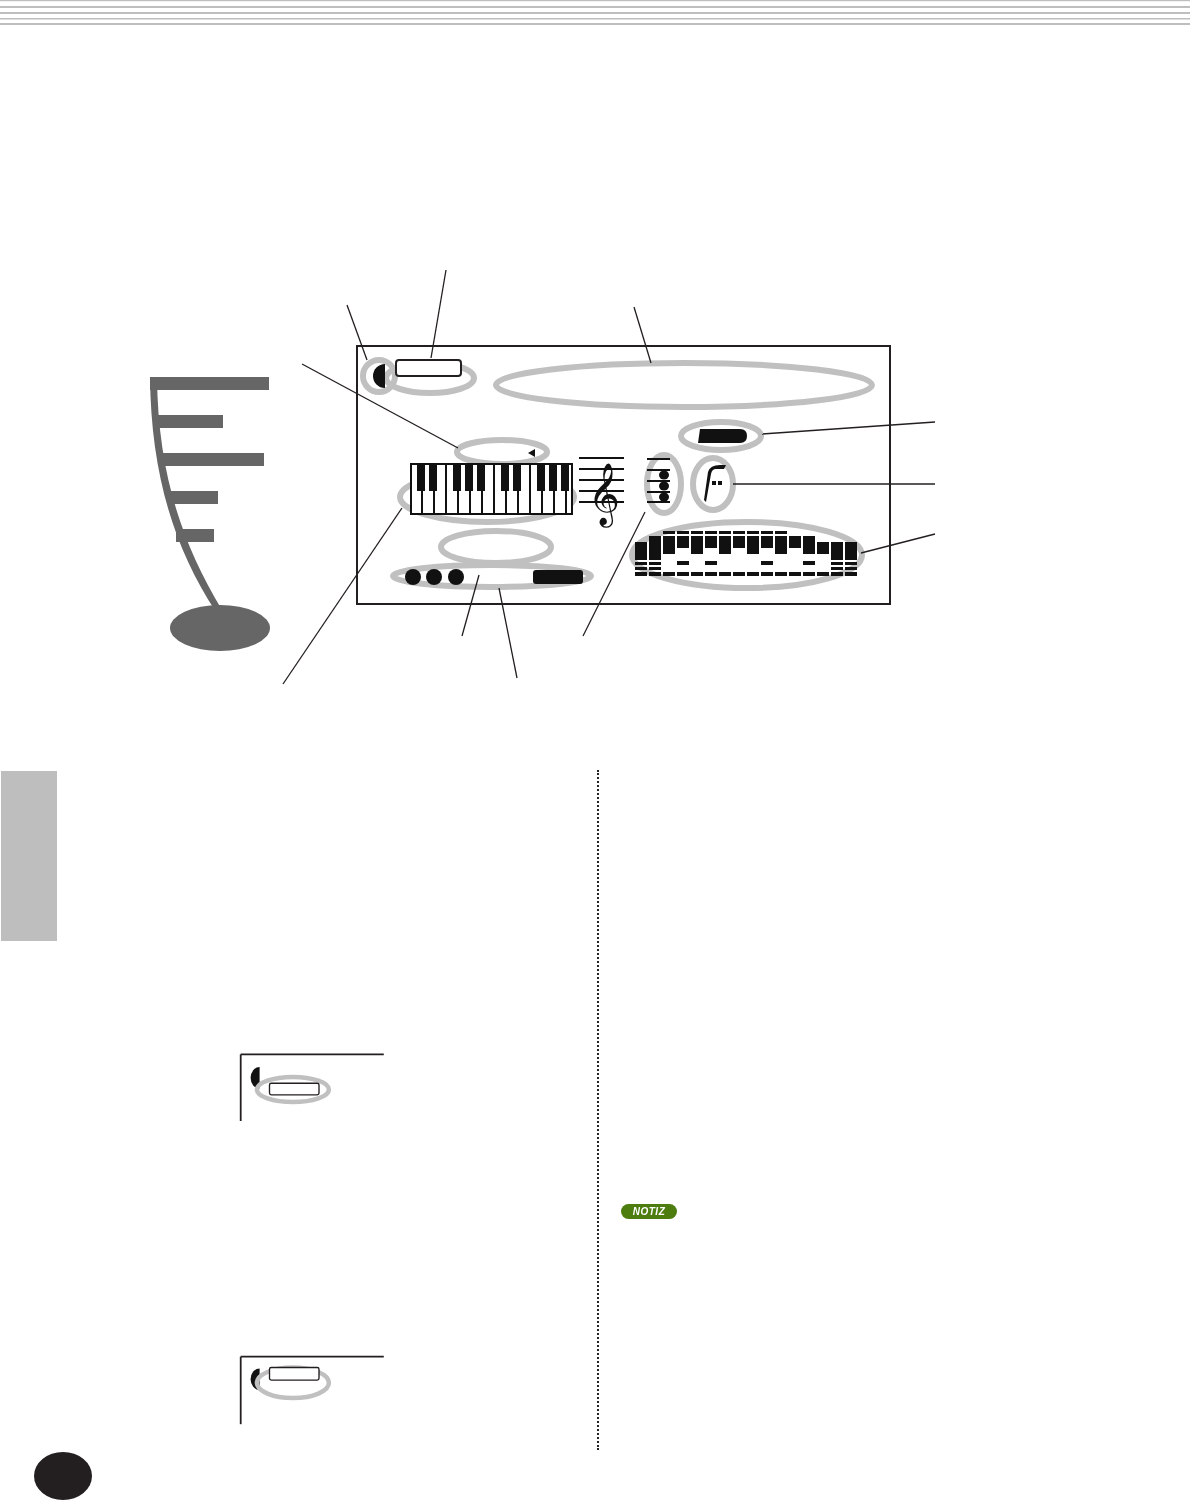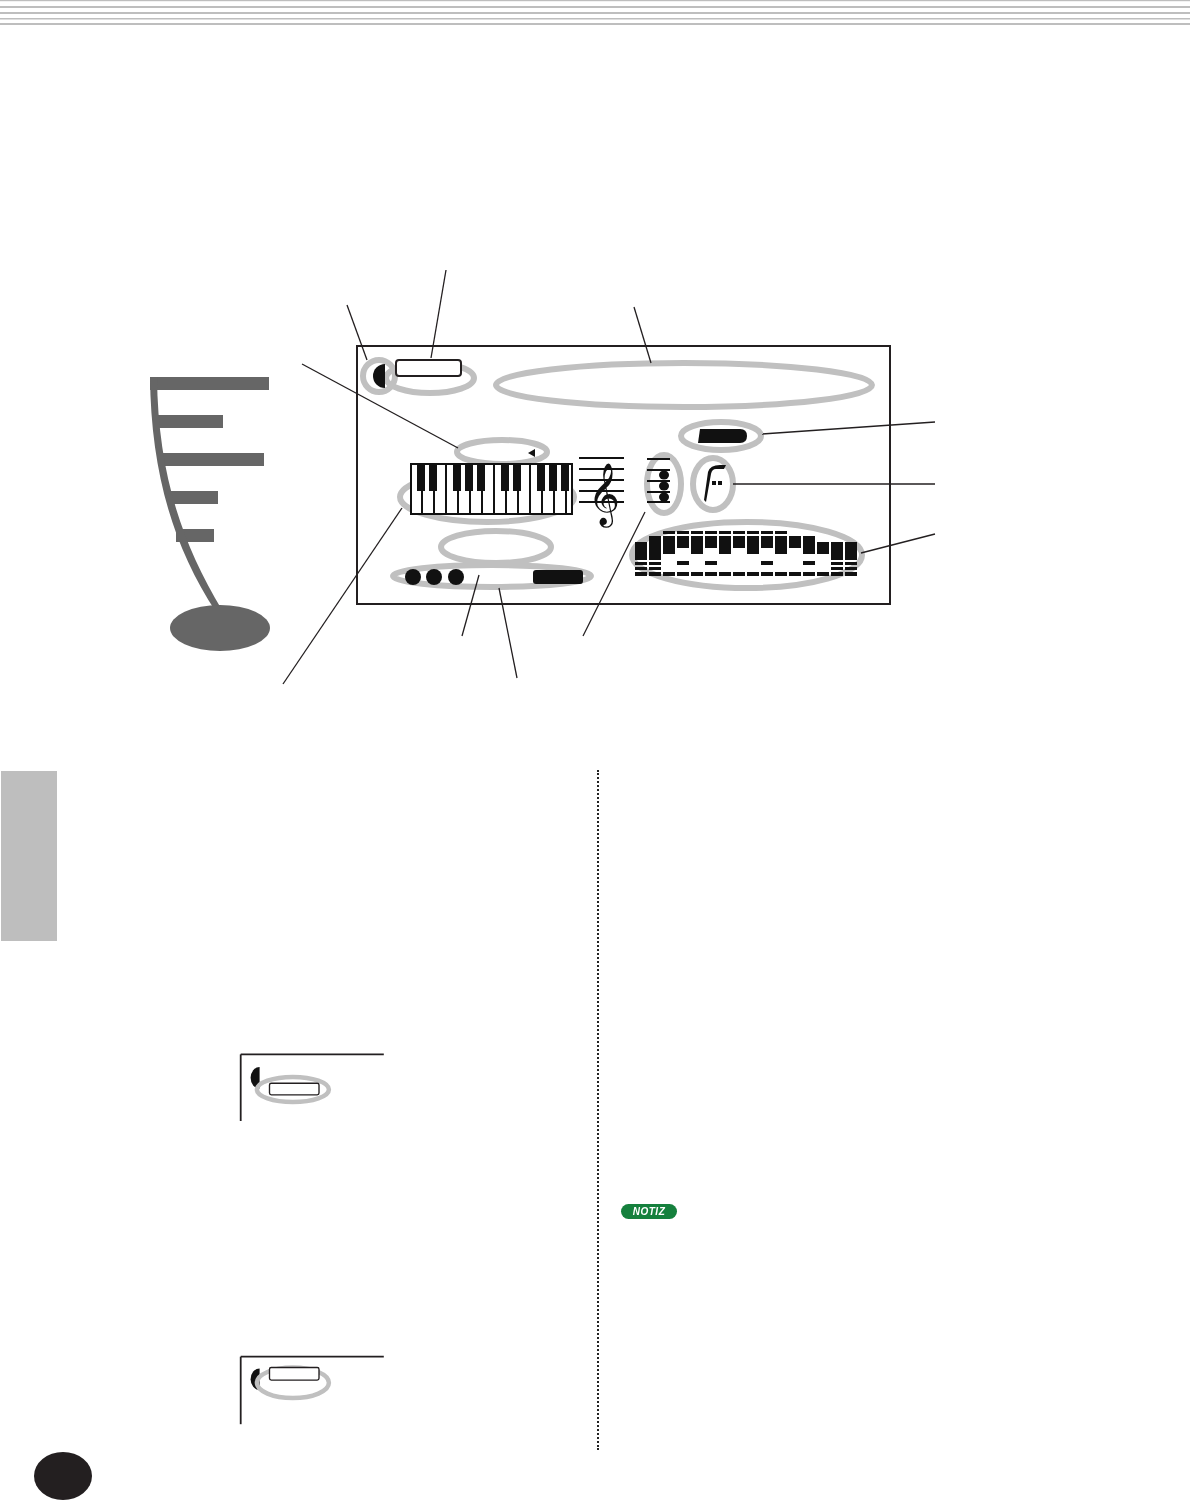--- a/index.html
+++ b/index.html
@@ -5,21 +5,21 @@
   html, body { margin: 0; padding: 0; background: #ffffff; }
   body { width: 1190px; height: 1500px; position: relative; overflow: hidden;
          font-family: "Liberation Sans", sans-serif; }
   .header-rules { position: absolute; left: 0; top: 0; width: 1190px; height: 30px; }
   .diagram { position: absolute; left: 0; top: 0; width: 1190px; height: 720px; }
   .side-tab { position: absolute; left: 1px; top: 771px; width: 56px; height: 170px; background: #bebebe; }
   .column-divider { position: absolute; left: 597px; top: 770px; width: 0; height: 680px;
                     border-left: 2px dotted #222; }
   .lcd-snippet { position: absolute; width: 180px; height: 90px; }
   .notiz { position: absolute; left: 621px; top: 1204px; width: 56px; height: 15px;
-           background: #15803d; color: #fff; border-radius: 8px; font-size: 10px;
+           background: #4d7c0f; color: #fff; border-radius: 8px; font-size: 10px;
            font-weight: bold; font-style: italic; letter-spacing: 0.5px;
            display: flex; align-items: center; justify-content: center; }
   .page-dot { position: absolute; left: 34px; top: 1452px; width: 58px; height: 48px;
               border-radius: 50%; background: #231f20; }
 </style>
 </head>
 <body>
 
 <svg class="header-rules" viewBox="0 0 1190 30">
   <rect x="0" y="0" width="1190" height="1.2" fill="#bebebe"></rect>

